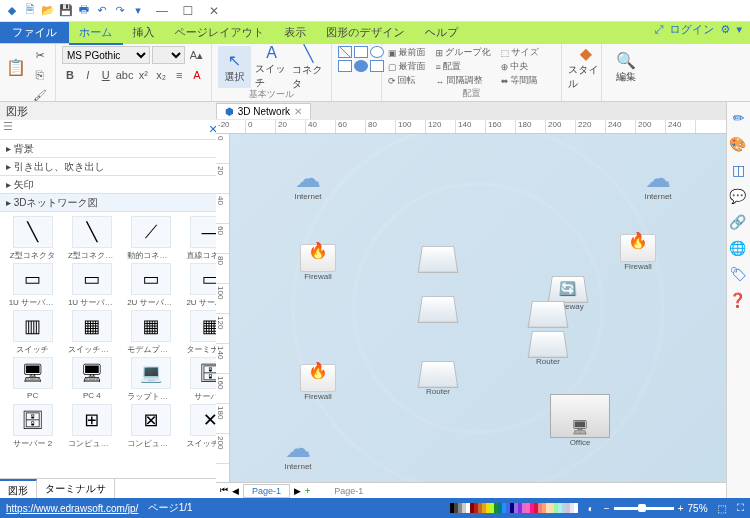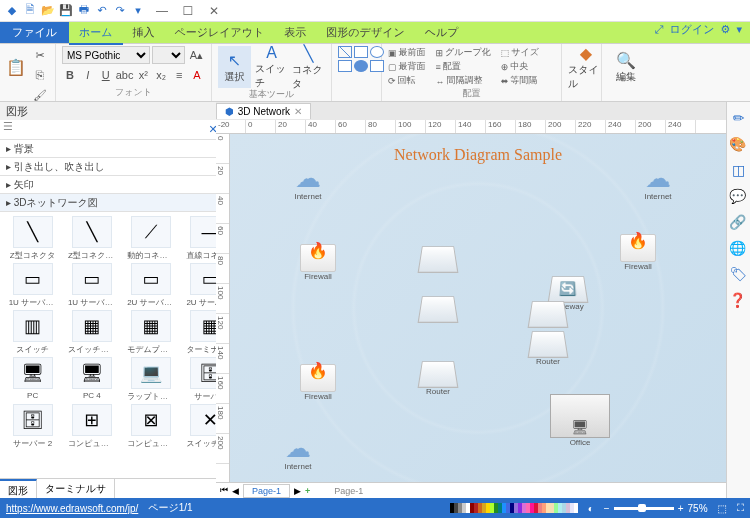--- a/index.html
+++ b/index.html
@@ -161,21 +161,20 @@
         <span class="small-btn">
             <u>U</u>
           </span>
         <span class="small-btn">abc</span>
         <span class="small-btn">x²</span>
         <span class="small-btn">x₂</span>
         <span class="small-btn">≡</span>
         <span class="small-btn" style="color:#d00">A</span>
       </div>
     </div>
-    <div class="ribbon-group-label">フォント</div>
   </div>
   <div class="ribbon-group" style="width:120px">
     <div class="group-body">
       <div class="big-btn" style="background:#dbe7f5">
           <span class="ic">↖</span>
           <span>選択</span>
         </div>
       <div class="big-btn">
           <span class="ic">A</span>
           <span>スイッチ</span>
@@ -382,21 +381,20 @@
         <span>60</span>
         <span>80</span>
         <span>100</span>
         <span>120</span>
         <span>140</span>
         <span>160</span>
         <span>180</span>
         <span>200</span>
       </div>
     <div class="canvas" id="canvas">
-      <div class="diagram-title">Network Diagram Sample</div>
     <div class="node" style="left: 60px; top: 30px;">
           <div class="node-icon cloud">☁</div>
           <span>Internet</span>
         </div>
         <div class="node" style="left: 410px; top: 30px;">
           <div class="node-icon cloud">☁</div>
           <span>Internet</span>
         </div>
         <div class="node" style="left: 50px; top: 300px;">
           <div class="node-icon cloud">☁</div>

